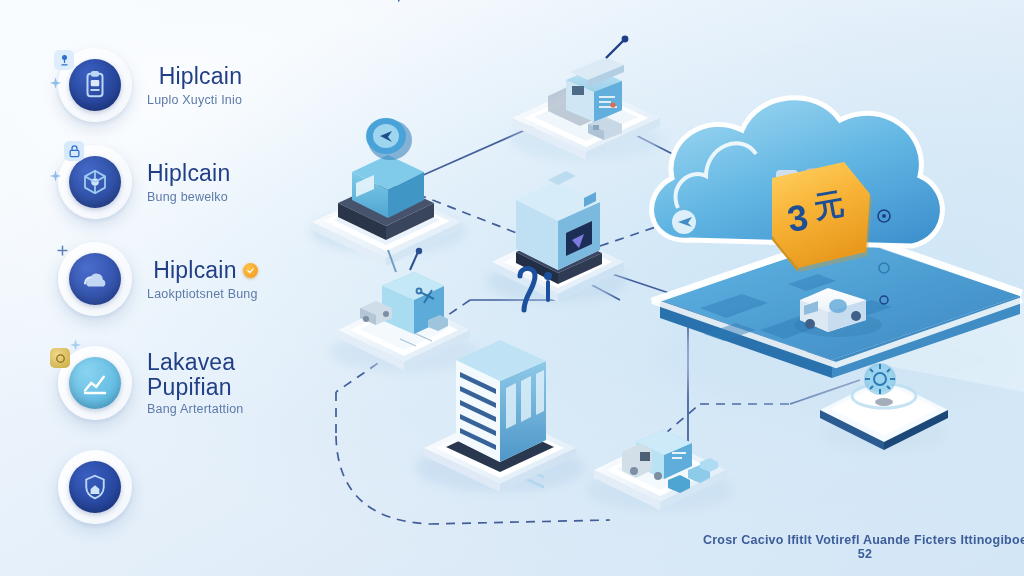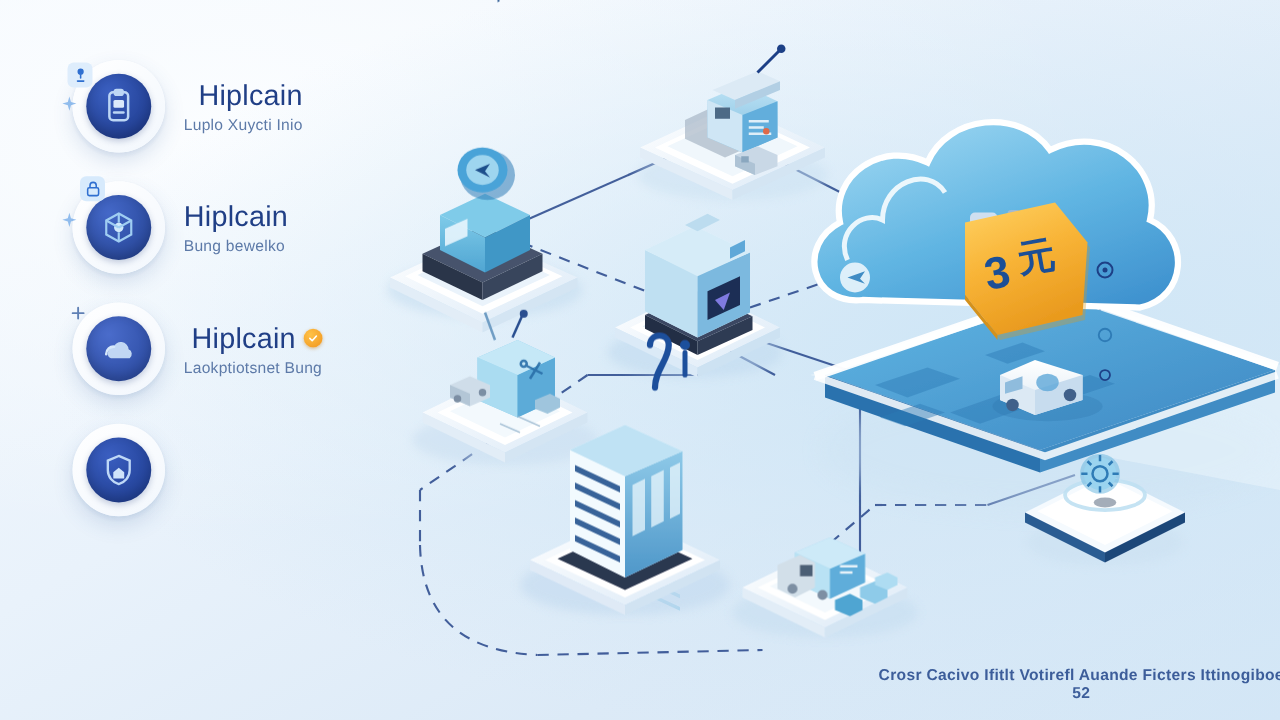--- a/index.html
+++ b/index.html
@@ -520,20 +520,47 @@
           <span class="t-badge">
             <svg viewBox="0 0 24 24" fill="none" stroke="#ffffff" stroke-width="3.4" stroke-linecap="round" stroke-linejoin="round">
               <path d="M5 12.5l5 5 9-10"></path>
             </svg>
           </span>
         </div>
         <div class="f-sub">Laokptiotsnet Bung</div>
       </div>
     </div>
 
+    <div class="feature" style="height:92px;">
+      <div class="f-badge">
+        <div class="f-disc" style="background:radial-gradient(circle at 35% 28%,#8ad3f0,#4fb0dd);">
+          <svg viewBox="0 0 24 24" fill="none" stroke="#ffffff" stroke-width="1.9" stroke-linecap="round">
+            <path d="M4 18l5-6 4 3 6-8"></path>
+            <path d="M4 20h16"></path>
+          </svg>
+        </div>
+        <div class="f-mini" style="background:radial-gradient(circle at 36% 32%,#f2d98a,#c9a93f);left:-8px;top:2px;">
+          <svg viewBox="0 0 24 24" fill="none" stroke="#8a6f1e" stroke-width="2">
+            <circle cx="12" cy="12" r="6"></circle>
+          </svg>
+        </div>
+        <div class="f-mini2" style="left:10px;top:-8px;">
+          <svg viewBox="0 0 24 24" fill="#8fc6ee">
+              <path d="M12 2l2 7 7 2-7 2-2 7-2-7-7-2 7-2z"></path>
+            </svg>
+        </div>
+      </div>
+      <div class="f-text">
+        <div class="f-title two-line" style="display:block;">
+          <div>Lakavea</div>
+          <div>Pupifian</div>
+        </div>
+        <div class="f-sub">Bang Artertattion</div>
+      </div>
+    </div>
 
     <div class="feature">
       <div class="f-badge">
         <div class="f-disc" style="background:radial-gradient(circle at 35% 28%,#3a5ec0,#1c3a8c);">
           <svg viewBox="0 0 24 24" fill="none" stroke="#bed8f7" stroke-width="1.5">
             <path d="M12 3l7 3v6c0 4.4-3 7.9-7 9-4-1.1-7-4.6-7-9V6z"></path>
             <path d="M8.5 13.5L12 10.5l3.5 3v4h-7z" fill="#cfe4fa" stroke="none"></path>
           </svg>
         </div>
       </div>

